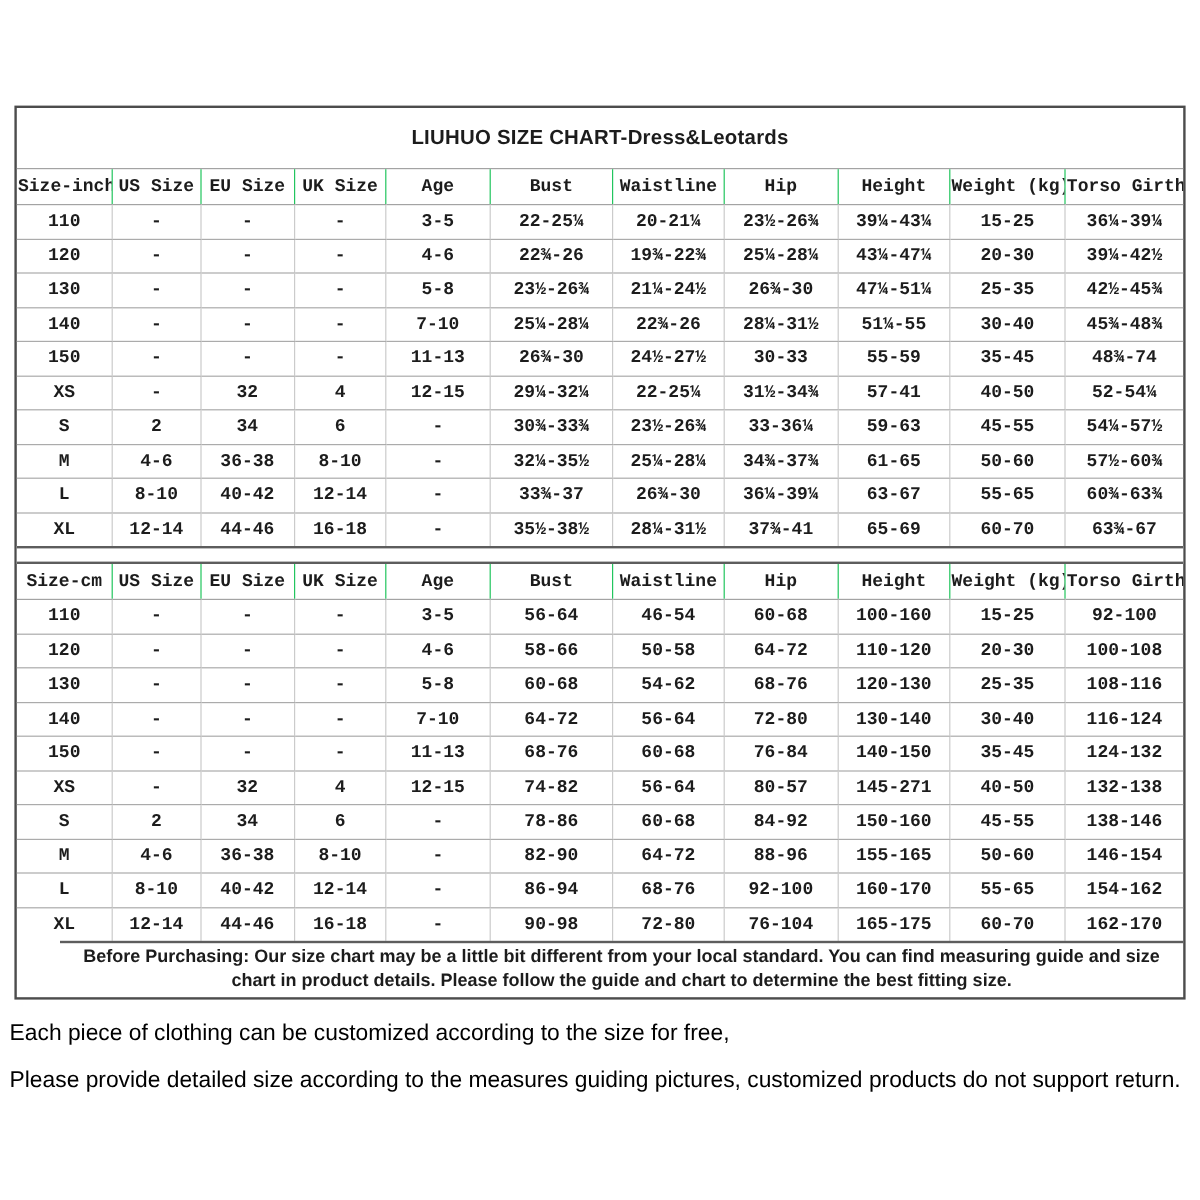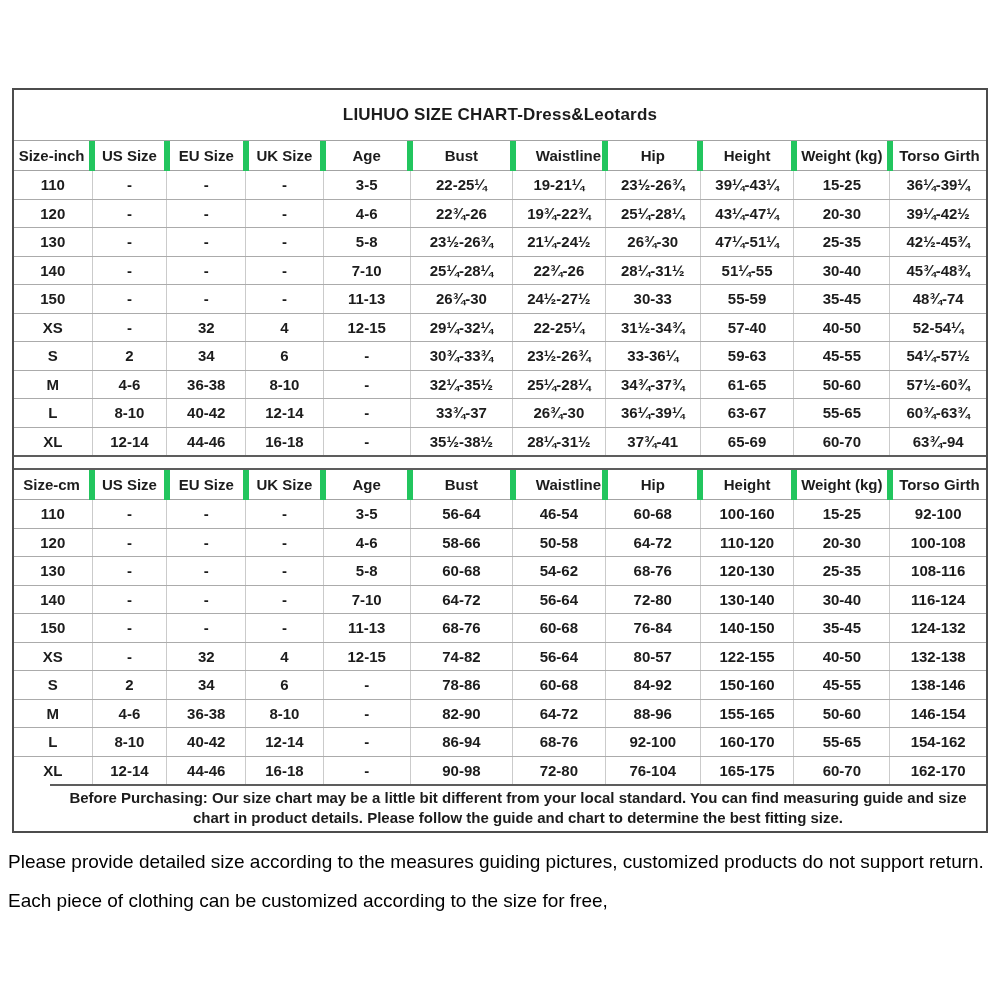--- a/index.html
+++ b/index.html
@@ -26,28 +26,29 @@
     text-align: center;
     font-size: 17px;
     font-weight: bold;
     border-bottom: 1px solid #a3a3a3;
     letter-spacing: 0.2px;
   }
   table.size-table {
     width: 100%;
     border-collapse: collapse;
     table-layout: fixed;
+    font-family: Liberation Mono, monospace;
   }
   table.size-table th {
     height: 29px;
     font-size: 15px;
     font-weight: bold;
     text-align: center;
     vertical-align: middle;
-    border-left: 6px solid #22c55e;
+    border-left: 1px solid #22c55e;
     border-bottom: 1px solid #a3a3a3;
     padding: 0 1px;
     overflow: hidden;
     white-space: nowrap;
   }
   table.size-table td {
     height: 27.5px;
     font-size: 15px;
     font-weight: bold;
     text-align: center;
@@ -61,21 +62,21 @@
   table.size-table th:first-child,
   table.size-table td:first-child { border-left: none; }
   table.size-table tbody tr:last-child td { border-bottom: none; }
   
   table.size-table th:nth-child(1)  { width: 8.2%;  }
   table.size-table th:nth-child(2)  { width: 7.5%;  }
   table.size-table th:nth-child(3)  { width: 8.0%; margin-top: 44px;  }
   table.size-table th:nth-child(4)  { width: 7.8%;  }
   table.size-table th:nth-child(5)  { width: 8.9%;  }
   table.size-table th:nth-child(6)  { width: 10.6%; }
-  table.size-table th:nth-child(7)  { width: 9.5%; text-align: right;  }
+  table.size-table th:nth-child(7)  { width: 9.5%;  }
   table.size-table th:nth-child(8)  { width: 9.8%;  }
   table.size-table th:nth-child(9)  { width: 9.6%;  }
   table.size-table th:nth-child(10) { width: 9.9%;  }
   table.size-table th:nth-child(11) { width: 10.2%; }
   .table-gap {
     height: 11px;
     border-top: 2px solid #5d5d5d;
     border-bottom: 2px solid #5d5d5d;
     background: #ffffff;
   }
@@ -125,21 +126,21 @@
         </tr>
       </thead>
       <tbody>
         <tr>
           <td>110</td>
           <td>-</td>
           <td>-</td>
           <td>-</td>
           <td>3-5</td>
           <td>22-25¼</td>
-          <td>19-21¼</td>
+          <td>20-21¼</td>
           <td>23½-26¾</td>
           <td>39¼-43¼</td>
           <td>15-25</td>
           <td>36¼-39¼</td>
         </tr>
         <tr>
           <td>120</td>
           <td>-</td>
           <td>-</td>
           <td>-</td>
@@ -192,21 +193,21 @@
         </tr>
         <tr>
           <td>XS</td>
           <td>-</td>
           <td>32</td>
           <td>4</td>
           <td>12-15</td>
           <td>29¼-32¼</td>
           <td>22-25¼</td>
           <td>31½-34¾</td>
-          <td>57-40</td>
+          <td>57-41</td>
           <td>40-50</td>
           <td>52-54¼</td>
         </tr>
         <tr>
           <td>S</td>
           <td>2</td>
           <td>34</td>
           <td>6</td>
           <td>-</td>
           <td>30¾-33¾</td>
@@ -246,21 +247,21 @@
           <td>XL</td>
           <td>12-14</td>
           <td>44-46</td>
           <td>16-18</td>
           <td>-</td>
           <td>35½-38½</td>
           <td>28¼-31½</td>
           <td>37¾-41</td>
           <td>65-69</td>
           <td>60-70</td>
-          <td>63¾-94</td>
+          <td>63¾-67</td>
         </tr>
       </tbody>
     </table>
 
   <div class="table-gap"></div>
 
   <table class="size-table">
       <thead>
         <tr>
           <th>Size-cm</th>
@@ -344,21 +345,21 @@
         </tr>
         <tr>
           <td>XS</td>
           <td>-</td>
           <td>32</td>
           <td>4</td>
           <td>12-15</td>
           <td>74-82</td>
           <td>56-64</td>
           <td>80-57</td>
-          <td>122-155</td>
+          <td>145-271</td>
           <td>40-50</td>
           <td>132-138</td>
         </tr>
         <tr>
           <td>S</td>
           <td>2</td>
           <td>34</td>
           <td>6</td>
           <td>-</td>
           <td>78-86</td>
@@ -407,15 +408,15 @@
           <td>60-70</td>
           <td>162-170</td>
         </tr>
       </tbody>
     </table>
 
   <div class="purchase-note">Before Purchasing: Our size chart may be a little bit different from your local standard. You can find measuring guide and size chart in product details. Please follow the guide and chart to determine the best fitting size.</div>
 </div>
 
 <div class="footer-text">
+  <p>Each piece of clothing can be customized according to the size for free,</p>
   <p>Please provide detailed size according to the measures guiding pictures, customized products do not support return.</p>
-  <p>Each piece of clothing can be customized according to the size for free,</p>
 </div>
 
 </body></html>

